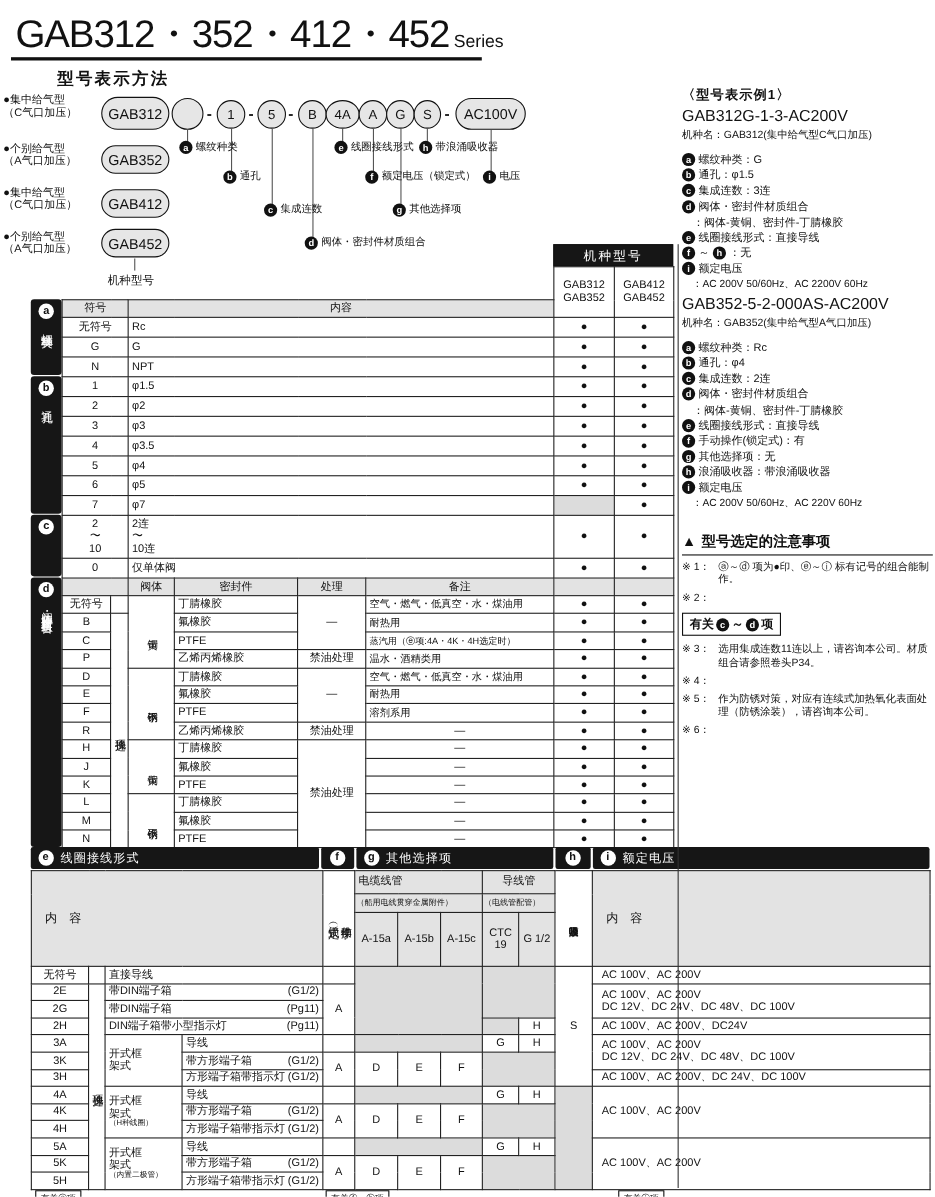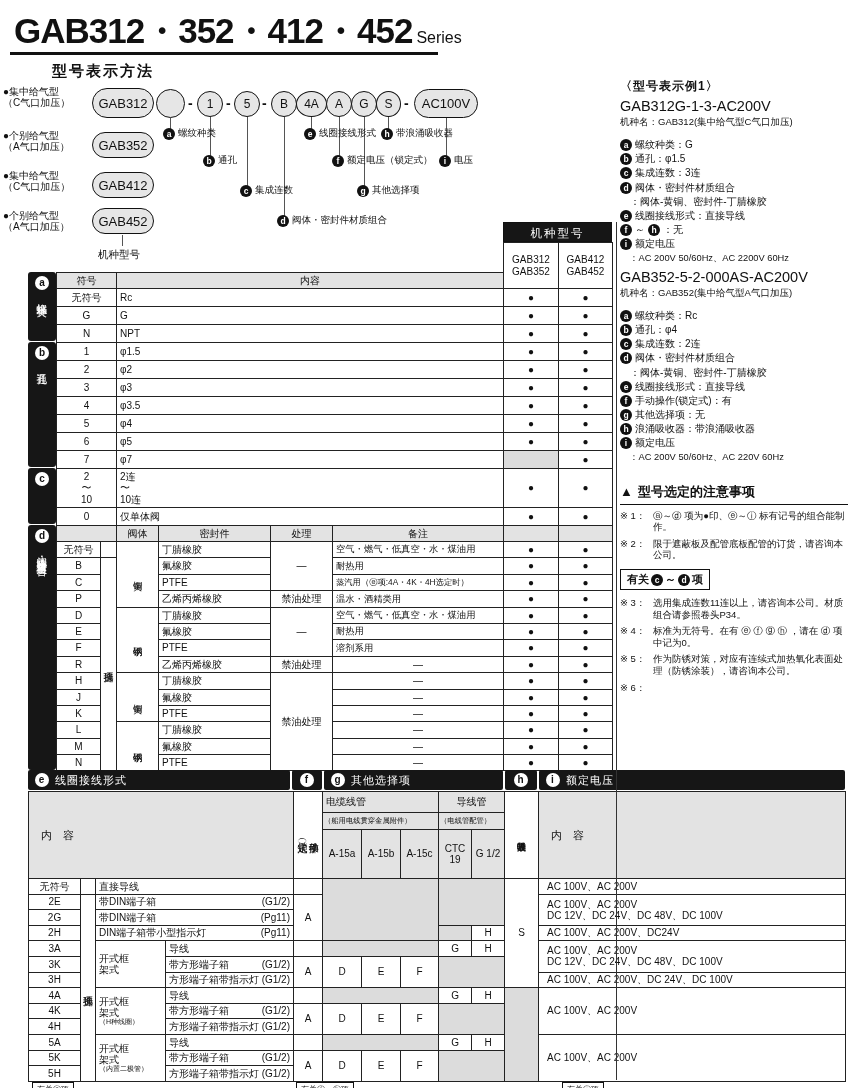--- a/index.html
+++ b/index.html
@@ -1,20 +1,20 @@
 <!DOCTYPE html>
 <html><head>
 <meta charset="utf-8">
 <style>
   body{margin:0;background:#fff}
   #page{position:relative;width:850px;height:1088px;background:#fff;overflow:hidden;
         font-family:"Liberation Sans","DejaVu Sans",sans-serif;color:#111}
   .abs{position:absolute}
   
-  .title{font-size:35px;font-weight:bold;letter-spacing:-1px}
+  .title{font-size:35px;font-weight:normal;letter-spacing:-1px}
   .title-suffix{font-size:16px;font-weight:normal;margin-left:4px}
   .rule{background:#111}
   .method{font-size:15px;font-weight:bold;letter-spacing:2px}
   
   .pill{background:#e6e6e6;border:1.5px solid #111;border-radius:15px;display:flex;align-items:center;justify-content:center;font-size:13px;box-sizing:border-box}
   .bub{background:#e6e6e6;border:1.5px solid #111;border-radius:50%;display:flex;align-items:center;justify-content:center;font-size:12px;box-sizing:border-box}
   .dash{font-size:14px;font-weight:bold}
   .mline{font-size:10px;line-height:11px;white-space:pre-line}
   .vline{width:1px;background:#555}
   .cb{display:inline-block;background:#111;color:#fff;border-radius:50%;width:12px;height:12px;line-height:12px;text-align:center;font-size:8.5px;font-weight:bold;flex:none}
@@ -702,36 +702,34 @@
   <div class="warn-head" style="margin-top:18px">
         <span>▲</span>
         <span>型号选定的注意事项</span>
       </div>
   <div class="note">
         <span class="note-no">※ 1：</span>
         <span>ⓐ～ⓓ 项为●印、ⓔ～ⓘ 标有记号的组合能制作。</span>
       </div>
   <div class="note">
         <span class="note-no">※ 2：</span>
-        <span>限于遮蔽板及配管底板配管的订货，请咨询本公司。</span>
       </div>
   <div class="nbox">
         <span>有关</span>
         <span class="cb">c</span>
         <span>～</span>
         <span class="cb">d</span>
         <span>项</span>
       </div>
   <div class="note">
         <span class="note-no">※ 3：</span>
         <span>选用集成连数11连以上，请咨询本公司。材质组合请参照卷头P34。</span>
       </div>
   <div class="note">
         <span class="note-no">※ 4：</span>
-        <span>标准为无符号。在有 ⓔ ⓕ ⓖ ⓗ ，请在 ⓓ 项中记为0。</span>
       </div>
   <div class="note">
         <span class="note-no">※ 5：</span>
         <span>作为防锈对策，对应有连续式加热氧化表面处理（防锈涂装），请咨询本公司。</span>
       </div>
   <div class="note">
         <span class="note-no">※ 6：</span>
       </div>
 </div>
 

